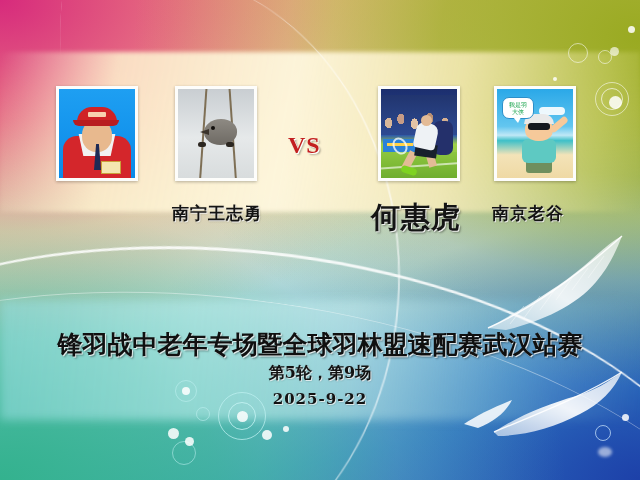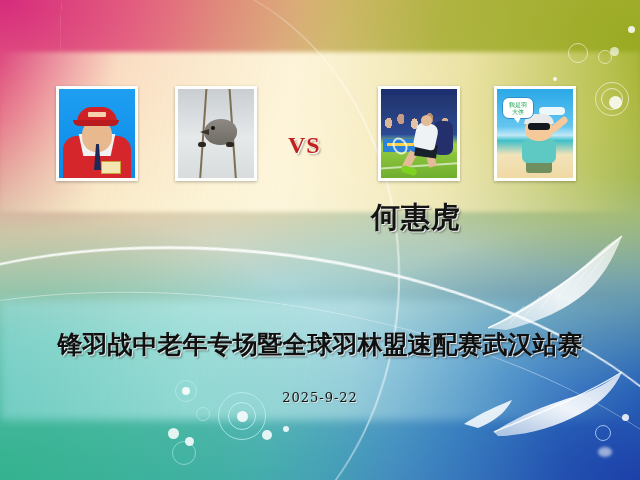--- a/index.html
+++ b/index.html
@@ -170,21 +170,21 @@
     white-space:nowrap;
   }
   .round{
     position:absolute;left:0;top:363px;width:640px;text-align:center;
     font-size:16px;font-weight:700;color:#131313;
     font-family:"DejaVu Serif", serif;
     text-shadow:1px 1px 0 rgba(255,255,255,0.75), 1px 1px 2px rgba(0,0,0,0.3);
   }
   .date{
     position:absolute;left:0;top:390px;width:640px;text-align:center;
-    font-size:13px;font-weight:400;color:#131313;
+    font-size:15px;font-weight:700;color:#131313;
     font-family:"DejaVu Serif", serif;
     letter-spacing:1px;
     text-shadow:1px 1px 0 rgba(255,255,255,0.75), 1px 1px 2px rgba(0,0,0,0.3);
   }
 </style>
 </head>
 <body>
 
 <div id="stage">
 
@@ -317,19 +317,22 @@
         <div class="bubble">
             <span>我是羽<br>大侠</span>
           </div>
       </div>
     </div>
 
   </div>
 
   <div class="vs">VS</div>
 
+  <div class="nameSm" id="nameL2">南宁王志勇</div>
   <div class="nameBig" id="nameR1">何惠虎</div>
+  <div class="nameSm" id="nameR2">南京老谷</div>
 
 
   <div class="title">锋羽战中老年专场暨全球羽林盟速配赛武汉站赛</div>
+  <div class="round">第5轮，第9场</div>
   <div class="date">2025-9-22</div>
 
 </div>
 
 </body></html>

